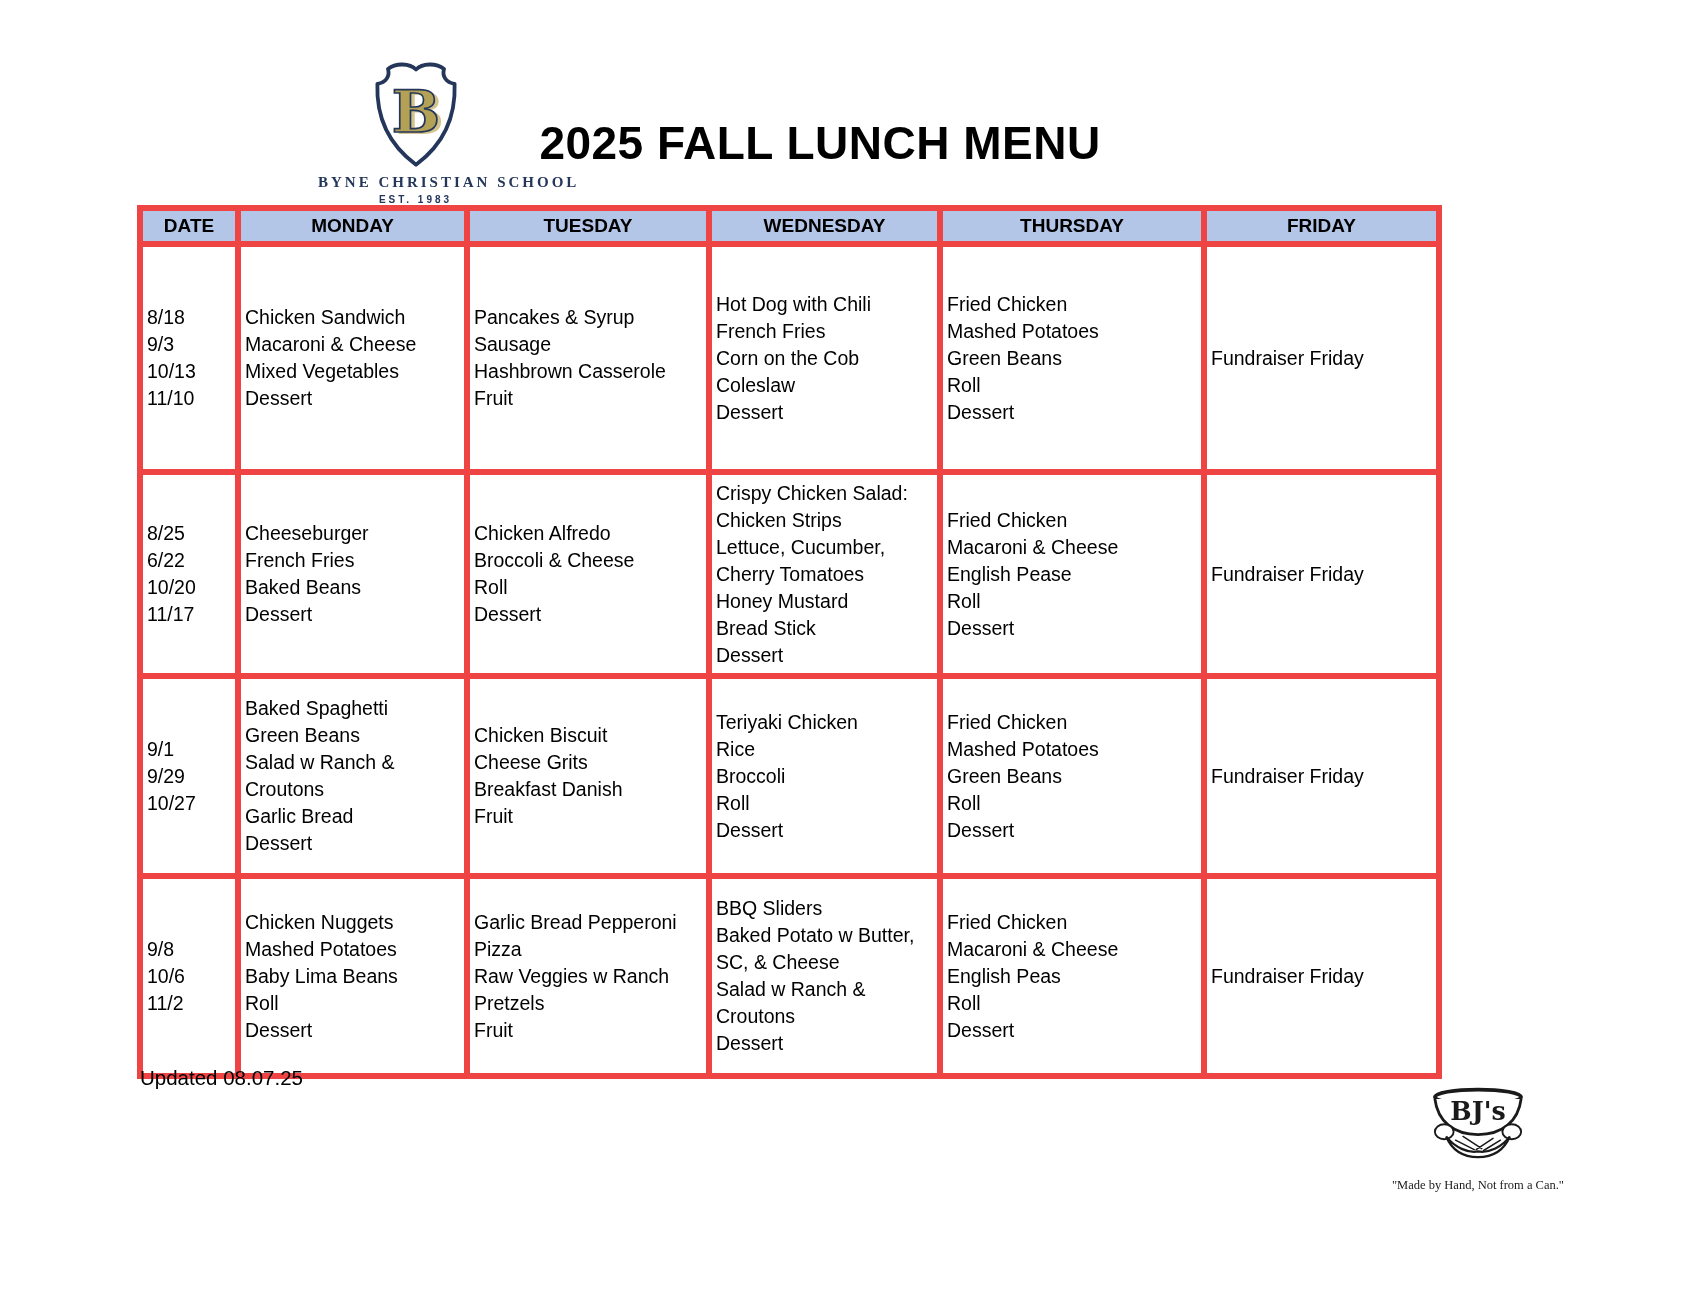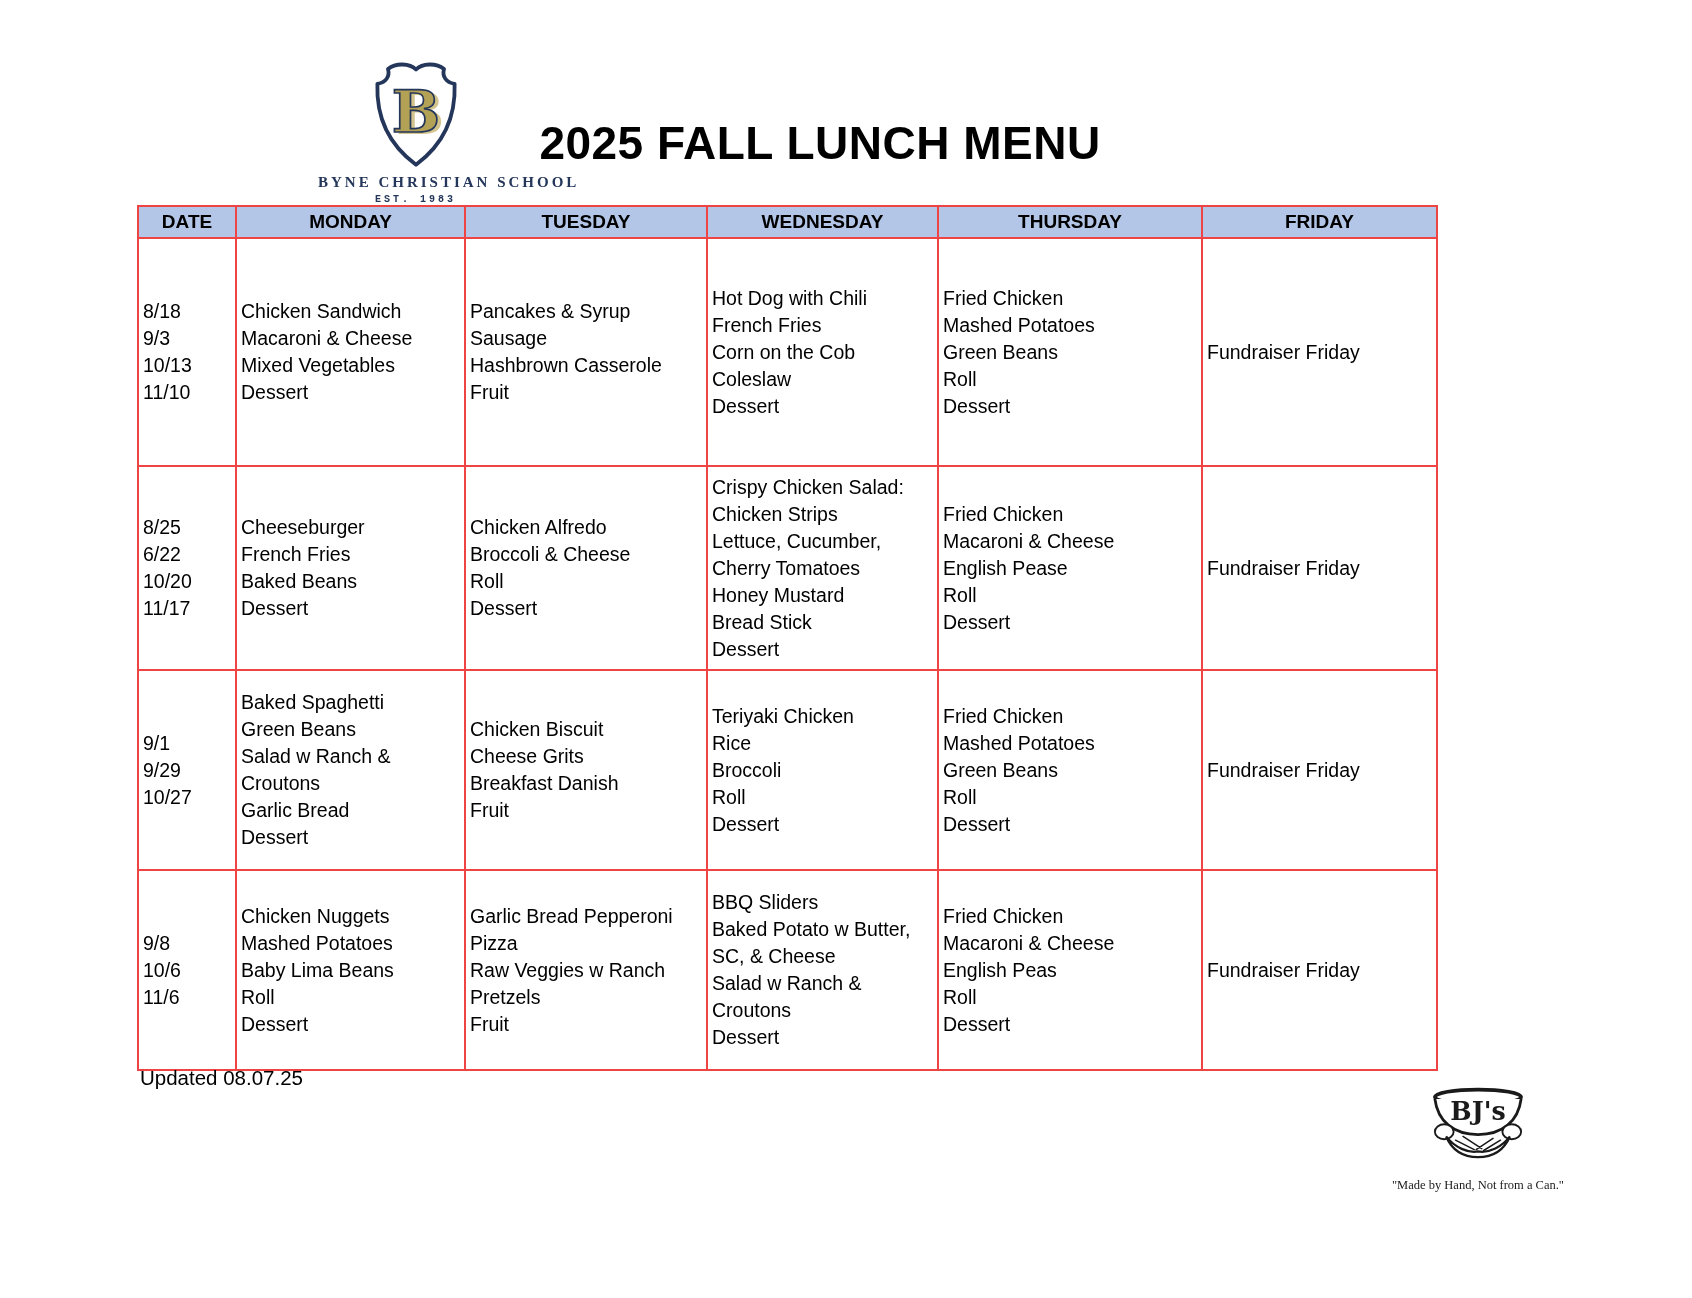--- a/index.html
+++ b/index.html
@@ -26,21 +26,21 @@
     margin-top: 4px;
     font-family: "Liberation Serif", "DejaVu Serif", serif;
     font-weight: bold;
     font-size: 15px;
     letter-spacing: 3px;
     color: #24365a;
     white-space: nowrap;
   }
   .school-est {
     margin-top: 3px;
-    font-family: Liberation Mono, monospace;
+    font-family: Liberation Sans, sans-serif;
     font-weight: bold;
     font-size: 10px;
     letter-spacing: 3px;
     color: #24365a;
   }
 
   
   .page-title {
     position: absolute;
     left: 470px;
@@ -56,21 +56,21 @@
   
   .menu-table {
     position: absolute;
     left: 137px;
     top: 205px;
     width: 1299px;
     border-collapse: collapse;
     table-layout: fixed;
   }
   .menu-table th, .menu-table td {
-    border: 2px solid #ef4444;
+    border: 6px solid #ef4444;
     vertical-align: middle;
     padding: 2px 4px;
     overflow: hidden;
   }
   .menu-table th {
     background: #b4c6e7;
     font-size: 19px;
     font-weight: bold;
     height: 26px;
     padding: 2px 0;
@@ -275,21 +275,21 @@
             <div class="cell-line" data-name="menu-item-line">Dessert</div>
           </td>
           <td data-name="menu-cell-friday">
             <div class="cell-line" data-name="menu-item-line">Fundraiser Friday</div>
           </td>
         </tr>
         <tr data-name="menu-week-row">
           <td data-name="date-cell">
             <div class="cell-line" data-name="date-line">9/8</div>
             <div class="cell-line" data-name="date-line">10/6</div>
-            <div class="cell-line" data-name="date-line">11/6</div>
+            <div class="cell-line" data-name="date-line">11/2</div>
           </td>
           <td data-name="menu-cell-monday">
             <div class="cell-line" data-name="menu-item-line">Chicken Nuggets</div>
             <div class="cell-line" data-name="menu-item-line">Mashed Potatoes</div>
             <div class="cell-line" data-name="menu-item-line">Baby Lima Beans</div>
             <div class="cell-line" data-name="menu-item-line">Roll</div>
             <div class="cell-line" data-name="menu-item-line">Dessert</div>
           </td>
           <td data-name="menu-cell-tuesday">
             <div class="cell-line" data-name="menu-item-line">Garlic Bread Pepperoni</div>

